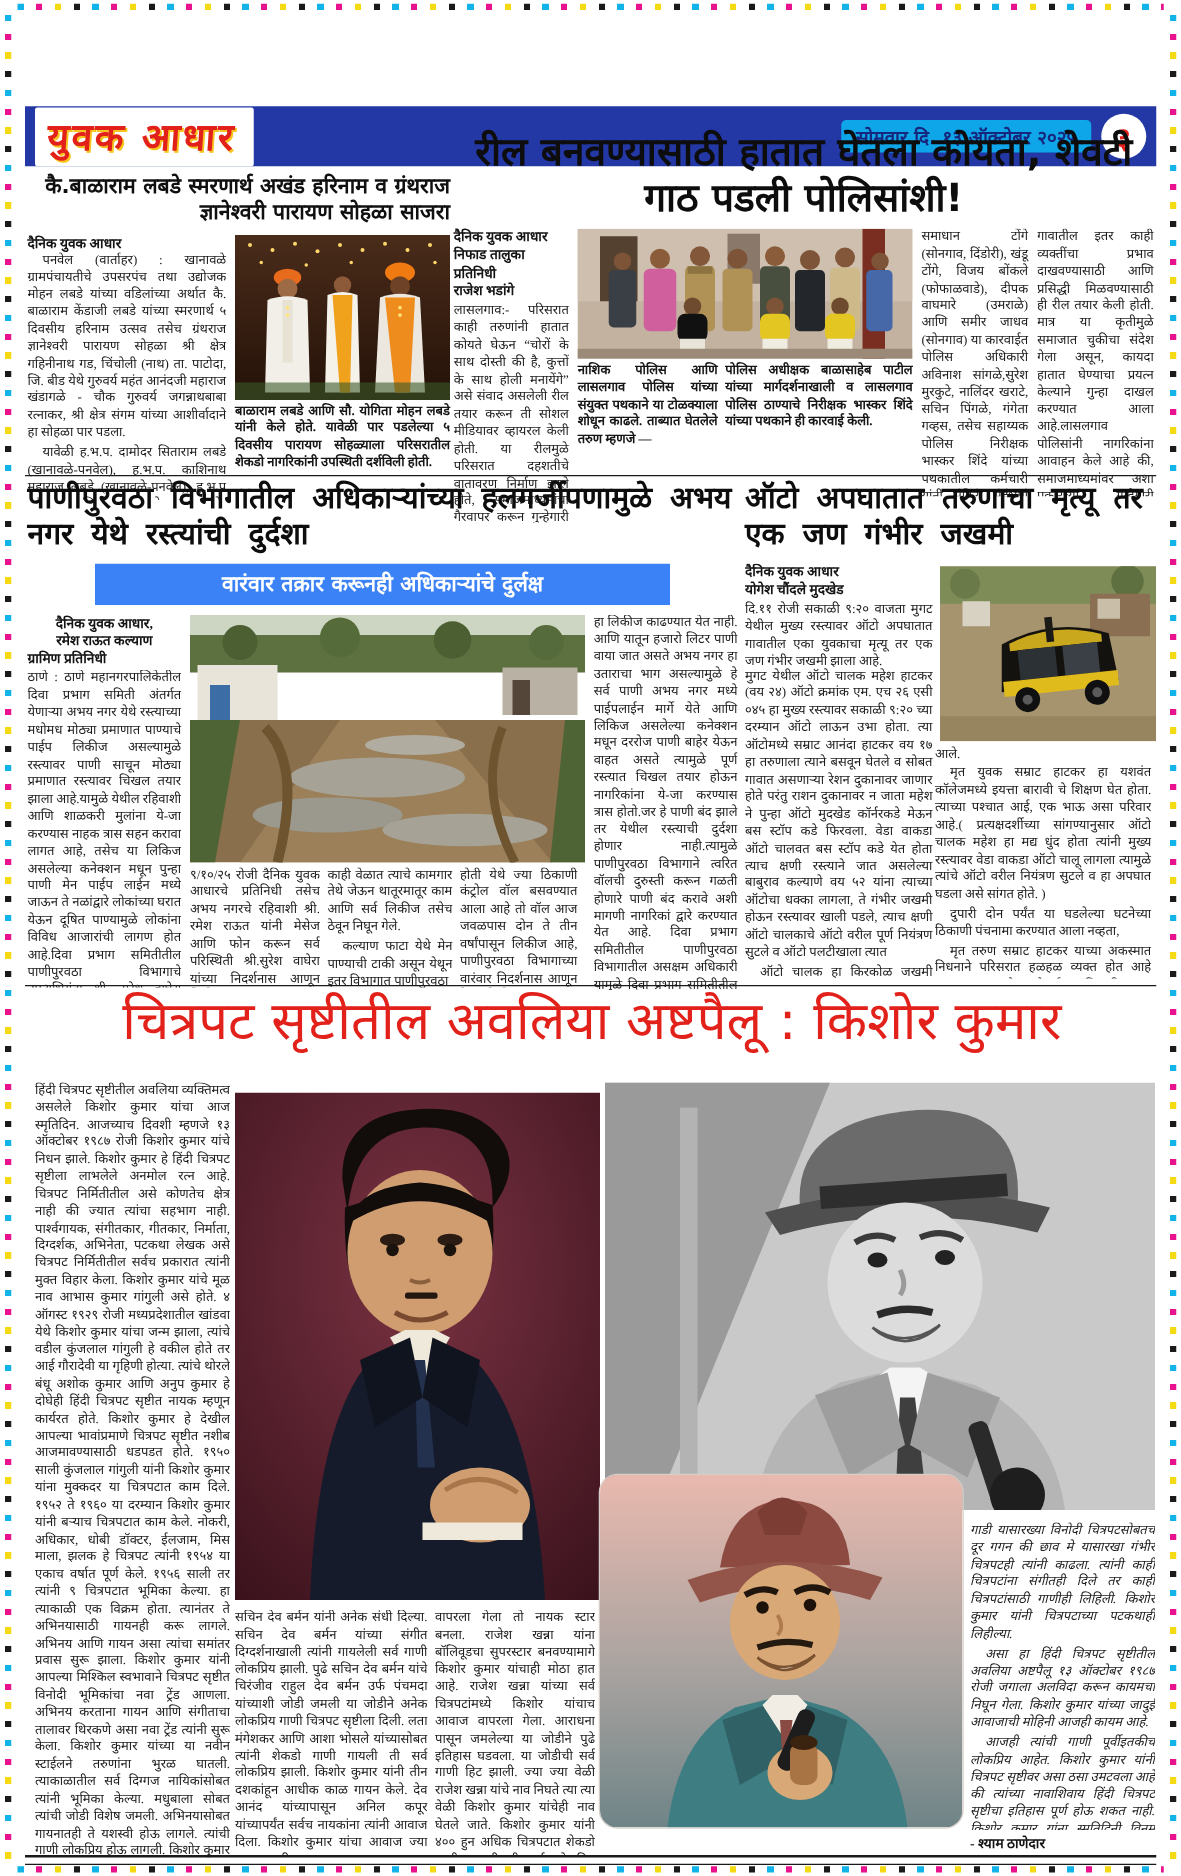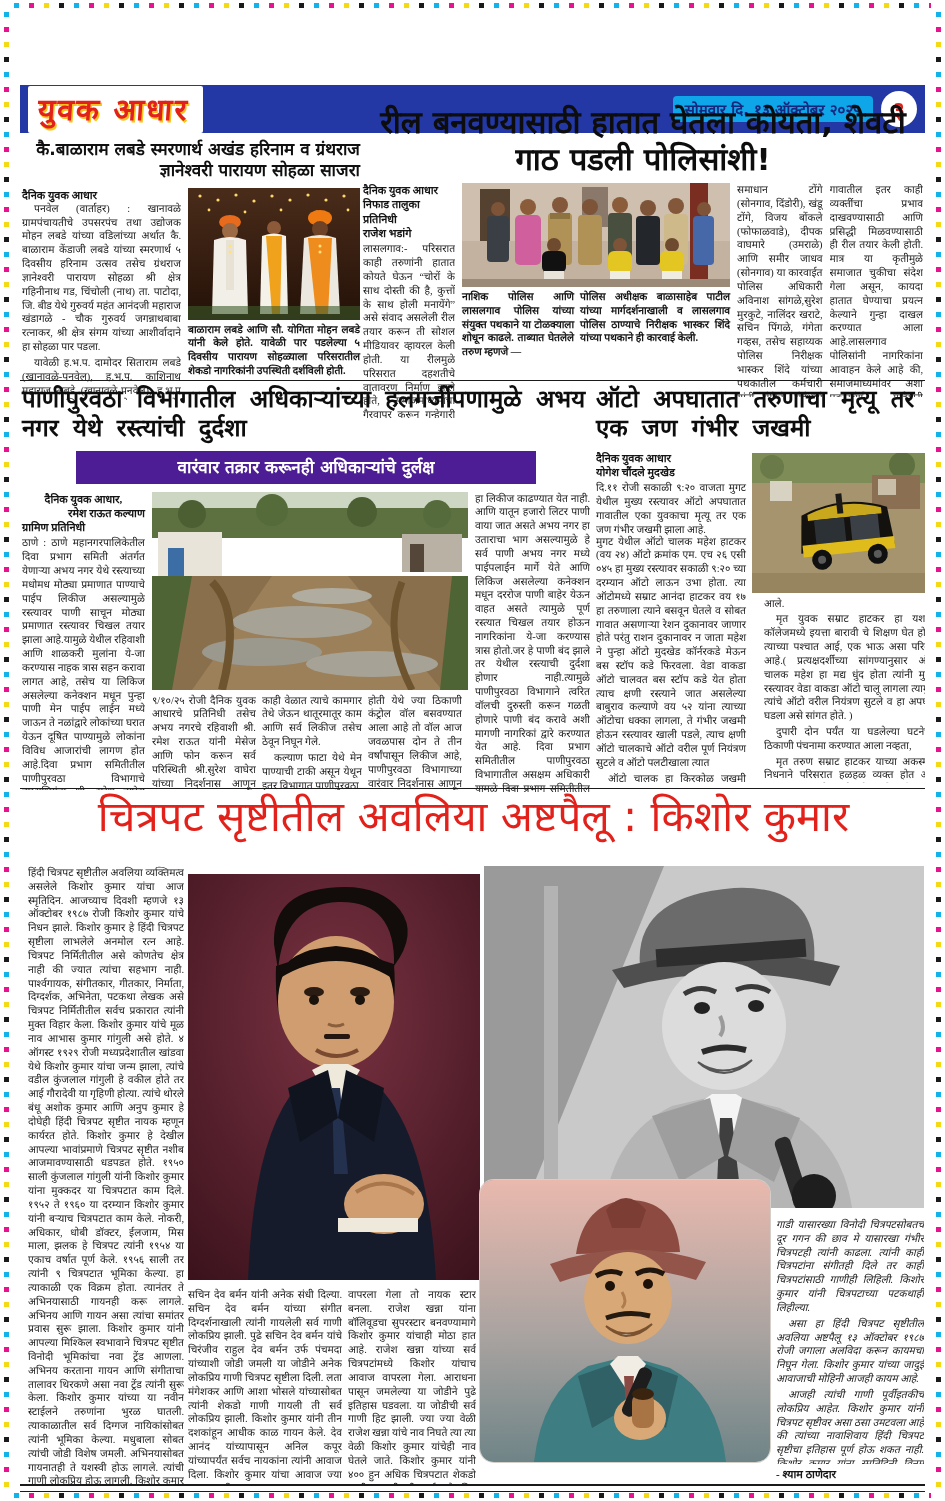--- a/index.html
+++ b/index.html
@@ -39,21 +39,21 @@
   .headline-lg{font-size:24px;line-height:1.22;font-weight:900;text-align:left;color:#0d0d0d;font-family:Liberation Mono, monospace;}
   .headline-red{font-size:42px;line-height:1.1;font-weight:400;text-align:center;color:#e3211b;}
 
   .byline{font-weight:bold;font-size:11px;line-height:1.3;}
   .body-text{font-size:10.4px;line-height:1.33;text-align:justify;color:#1c1c1c;}
   .body-text p{margin:0 0 2px 0;text-indent:12px;}
   .body-text p.noindent{text-indent:0;}
   .caption{font-size:10.4px;line-height:1.32;font-weight:bold;text-align:justify;color:#161616;}
   .clip{overflow:hidden;}
 
-  .red-banner{background:#4c1d95;color:#fff;font-family:"DejaVu Sans",sans-serif;font-weight:bold;
+  .red-banner{background:#3b82f6;color:#fff;font-family:"DejaVu Sans",sans-serif;font-weight:bold;
               font-size:17px;text-align:center;padding:4px 0 6px;}
 
   section{position:absolute;box-sizing:border-box;}
   .cols{display:flex;gap:7px;}
   .photo{display:block;}
   .photo svg{display:block;width:100%;height:100%;}
 
   .signoff{font-weight:bold;text-align:left;font-size:11px;margin-top:2px;}
 </style>
 </head>
@@ -214,21 +214,21 @@
   </section>
 
   <div class="hrule" style="top:380px;"></div>
 
   <section style="left:22px;top:386px;width:568px;">
     <h2 class="headline-lg">पाणीपुरवठा विभागातील अधिकाऱ्यांच्या हलगर्जीपणामुळे अभय नगर येथे रस्त्यांची दुर्दशा</h2>
     <div class="red-banner" style="width:460px;margin:6px auto 8px;">वारंवार तक्रार करूनही अधिकाऱ्यांचे दुर्लक्ष</div>
     <div class="cols">
       <div style="width:126px;">
         <div class="byline" style="text-align:center;">दैनिक युवक आधार,</div>
-        <div class="byline" style="text-align:right;">रमेश राऊत कल्याण</div>
+        <div class="byline" style="text-align:center;">रमेश राऊत कल्याण</div>
         <div class="byline" style="text-align:left;margin-bottom:2px;">ग्रामिण प्रतिनिधी</div>
         <div class="body-text clip" style="height:254px;">
           <p class="noindent">ठाणे : ठाणे महानगरपालिकेतील दिवा प्रभाग समिती अंतर्गत येणाऱ्या अभय नगर येथे रस्त्याच्या मधोमध मोठ्या प्रमाणात पाण्याचे पाईप लिकीज असल्यामुळे रस्त्यावर पाणी साचून मोठ्या प्रमाणात रस्त्यावर चिखल तयार झाला आहे.यामुळे येथील रहिवाशी आणि शाळकरी मुलांना ये-जा करण्यास नाहक त्रास सहन करावा लागत आहे, तसेच या लिकिज असलेल्या कनेक्शन मधून पुन्हा पाणी मेन पाईप लाईन मध्ये जाऊन ते नळांद्वारे लोकांच्या घरात येऊन दूषित पाण्यामुळे लोकांना विविध आजारांची लागण होत आहे.दिवा प्रभाग समितीतील पाणीपुरवठा विभागाचे उपअभियंता श्री. सुरेश वाघेरा यांना गुरुवार दिनांक</p>
         </div>
       </div>
       <div style="width:316px;">
         <div class="photo" style="width:316px;height:198px;">
           <svg viewBox="0 0 316 198" preserveAspectRatio="none">
             <rect width="316" height="34" fill="#cdd6c2"></rect>
             <rect x="0" y="16" width="316" height="30" fill="#5d7040"></rect>
@@ -305,21 +305,21 @@
             <circle cx="124" cy="104" r="10" fill="#101010"></circle>
               <circle cx="124" cy="104" r="4" fill="#5a5a5a"></circle>
             <rect x="88" y="40" width="6" height="20" fill="#1c1a16"></rect>
           </g>
         </svg>
       </div>
       <div class="body-text" style="position:absolute;left:0;top:84px;width:150px;">
         <p class="noindent">मुगट येथील ऑटो चालक महेश हाटकर (वय २४) ऑटो क्रमांक एम. एच २६ एसी ०४५ हा मुख्य रस्त्यावर सकाळी ९:२० च्या दरम्यान ऑटो लाऊन उभा होता. त्या ऑटोमध्ये सम्राट आनंदा हाटकर वय १७ हा तरुणाला त्याने बसवून घेतले व सोबत गावात असणाऱ्या रेशन दुकानावर जाणार होते परंतु राशन दुकानावर न जाता महेश ने पुन्हा ऑटो मुदखेड कॉर्नरकडे मेऊन बस स्टॉप कडे फिरवला. वेडा वाकडा ऑटो चालवत बस स्टॉप कडे येत होता त्याच क्षणी रस्त्याने जात असलेल्या बाबुराव कल्याणे वय ५२ यांना त्याच्या ऑटोचा धक्का लागला, ते गंभीर जखमी होऊन रस्त्यावर खाली पडले, त्याच क्षणी ऑटो चालकाचे ऑटो वरील पूर्ण नियंत्रण सुटले व ऑटो पलटीखाला त्यात</p>
         <p>ऑटो चालक हा किरकोळ जखमी झाला परंतु ऑटो मध्ये बसलेला युवक हा चांगलाच गंभीर जखमी झाला होता, तात्काळ त्या दोघांनाही गावातील दवाखान्यात हलवण्यात आले परंतु दवाखान्यात जाण्यापूर्वीच सम्राट चा मृत्यू झाला होता तर बाबुराव कल्याणे यांना पुढील उपचारासाठी भेंदें येथील शासकीय दवाखान्यात हलवण्यात</p>
       </div>
-      <div class="body-text" style="position:absolute;left:168px;top:146px;width:173px;height:186px;overflow:hidden;">
+      <div class="body-text" style="position:absolute;left:152px;top:146px;width:173px;height:186px;overflow:hidden;">
         <p class="noindent">आले.</p>
         <p>मृत युवक सम्राट हाटकर हा यशवंत कॉलेजमध्ये इयत्ता बारावी चे शिक्षण घेत होता. त्याच्या पश्चात आई, एक भाऊ असा परिवार आहे.( प्रत्यक्षदर्शीच्या सांगण्यानुसार ऑटो चालक महेश हा मद्य धुंद होता त्यांनी मुख्य रस्त्यावर वेडा वाकडा ऑटो चालू लागला त्यामुळे त्यांचे ऑटो वरील नियंत्रण सुटले व हा अपघात घडला असे सांगत होते. )</p>
         <p>दुपारी दोन पर्यंत या घडलेल्या घटनेच्या ठिकाणी पंचनामा करण्यात आला नव्हता,</p>
         <p>मृत तरुण सम्राट हाटकर याच्या अकस्मात निधनाने परिसरात हळहळ व्यक्त होत आहे त्याच्या जाण्याने नातेवाईक, मित्रपरिवारावर शोककळा पसरली आहे.. मृत तरुण सम्राट हाटकर याचा अंत विधी मुगट येथील बौद्ध स्मशान भूमी येथे सकाळी ८ वाजता करण्यात येणार आहेत...</p>
       </div>
     </div>
   </section>
 
   <div class="hrule" style="top:788px;"></div>
 

